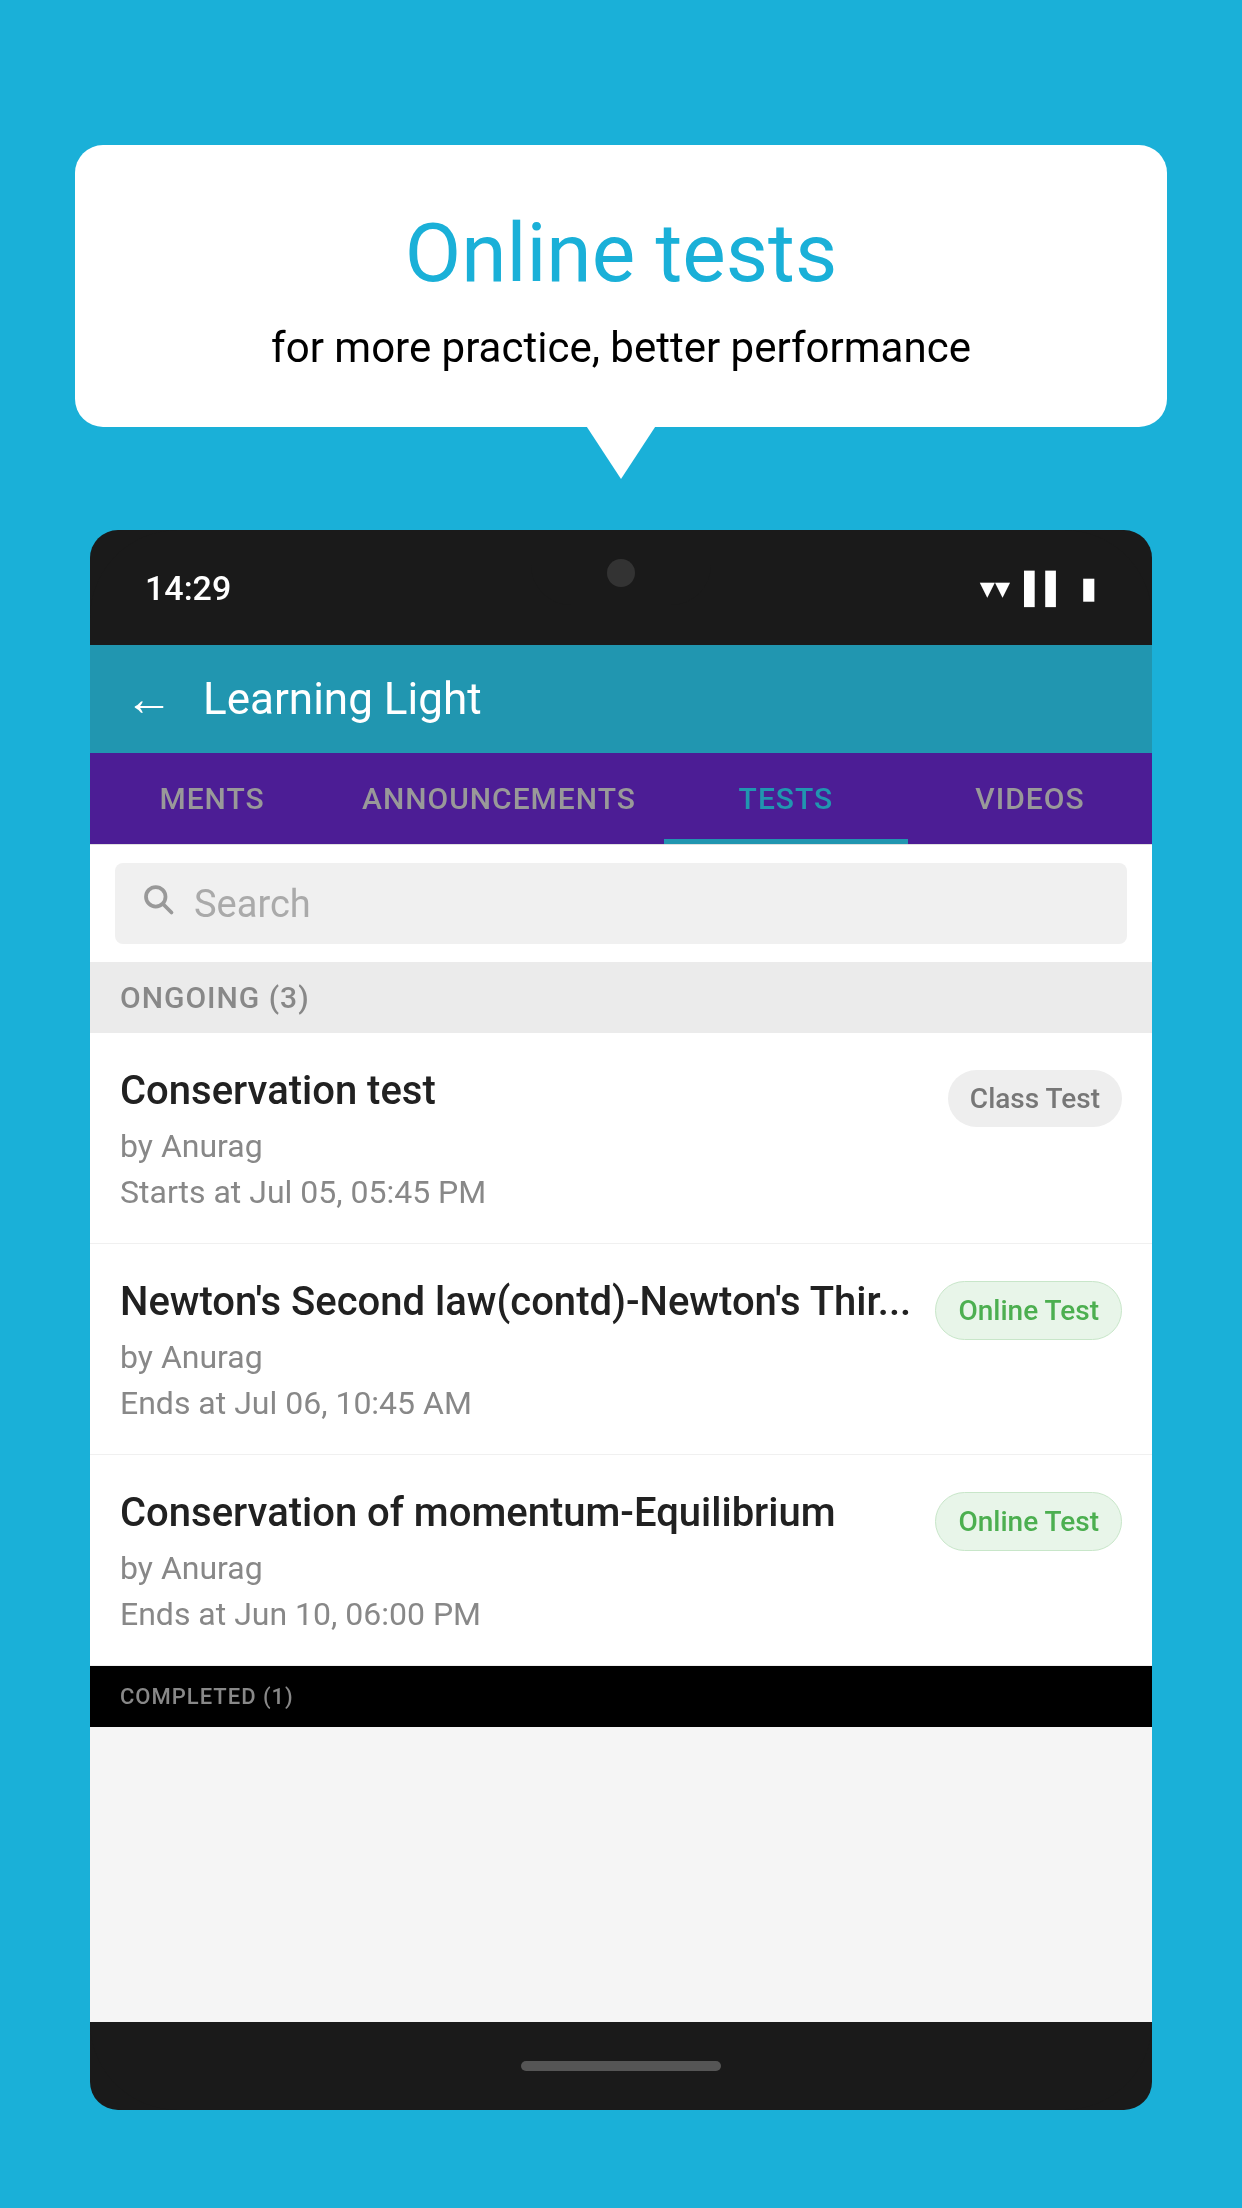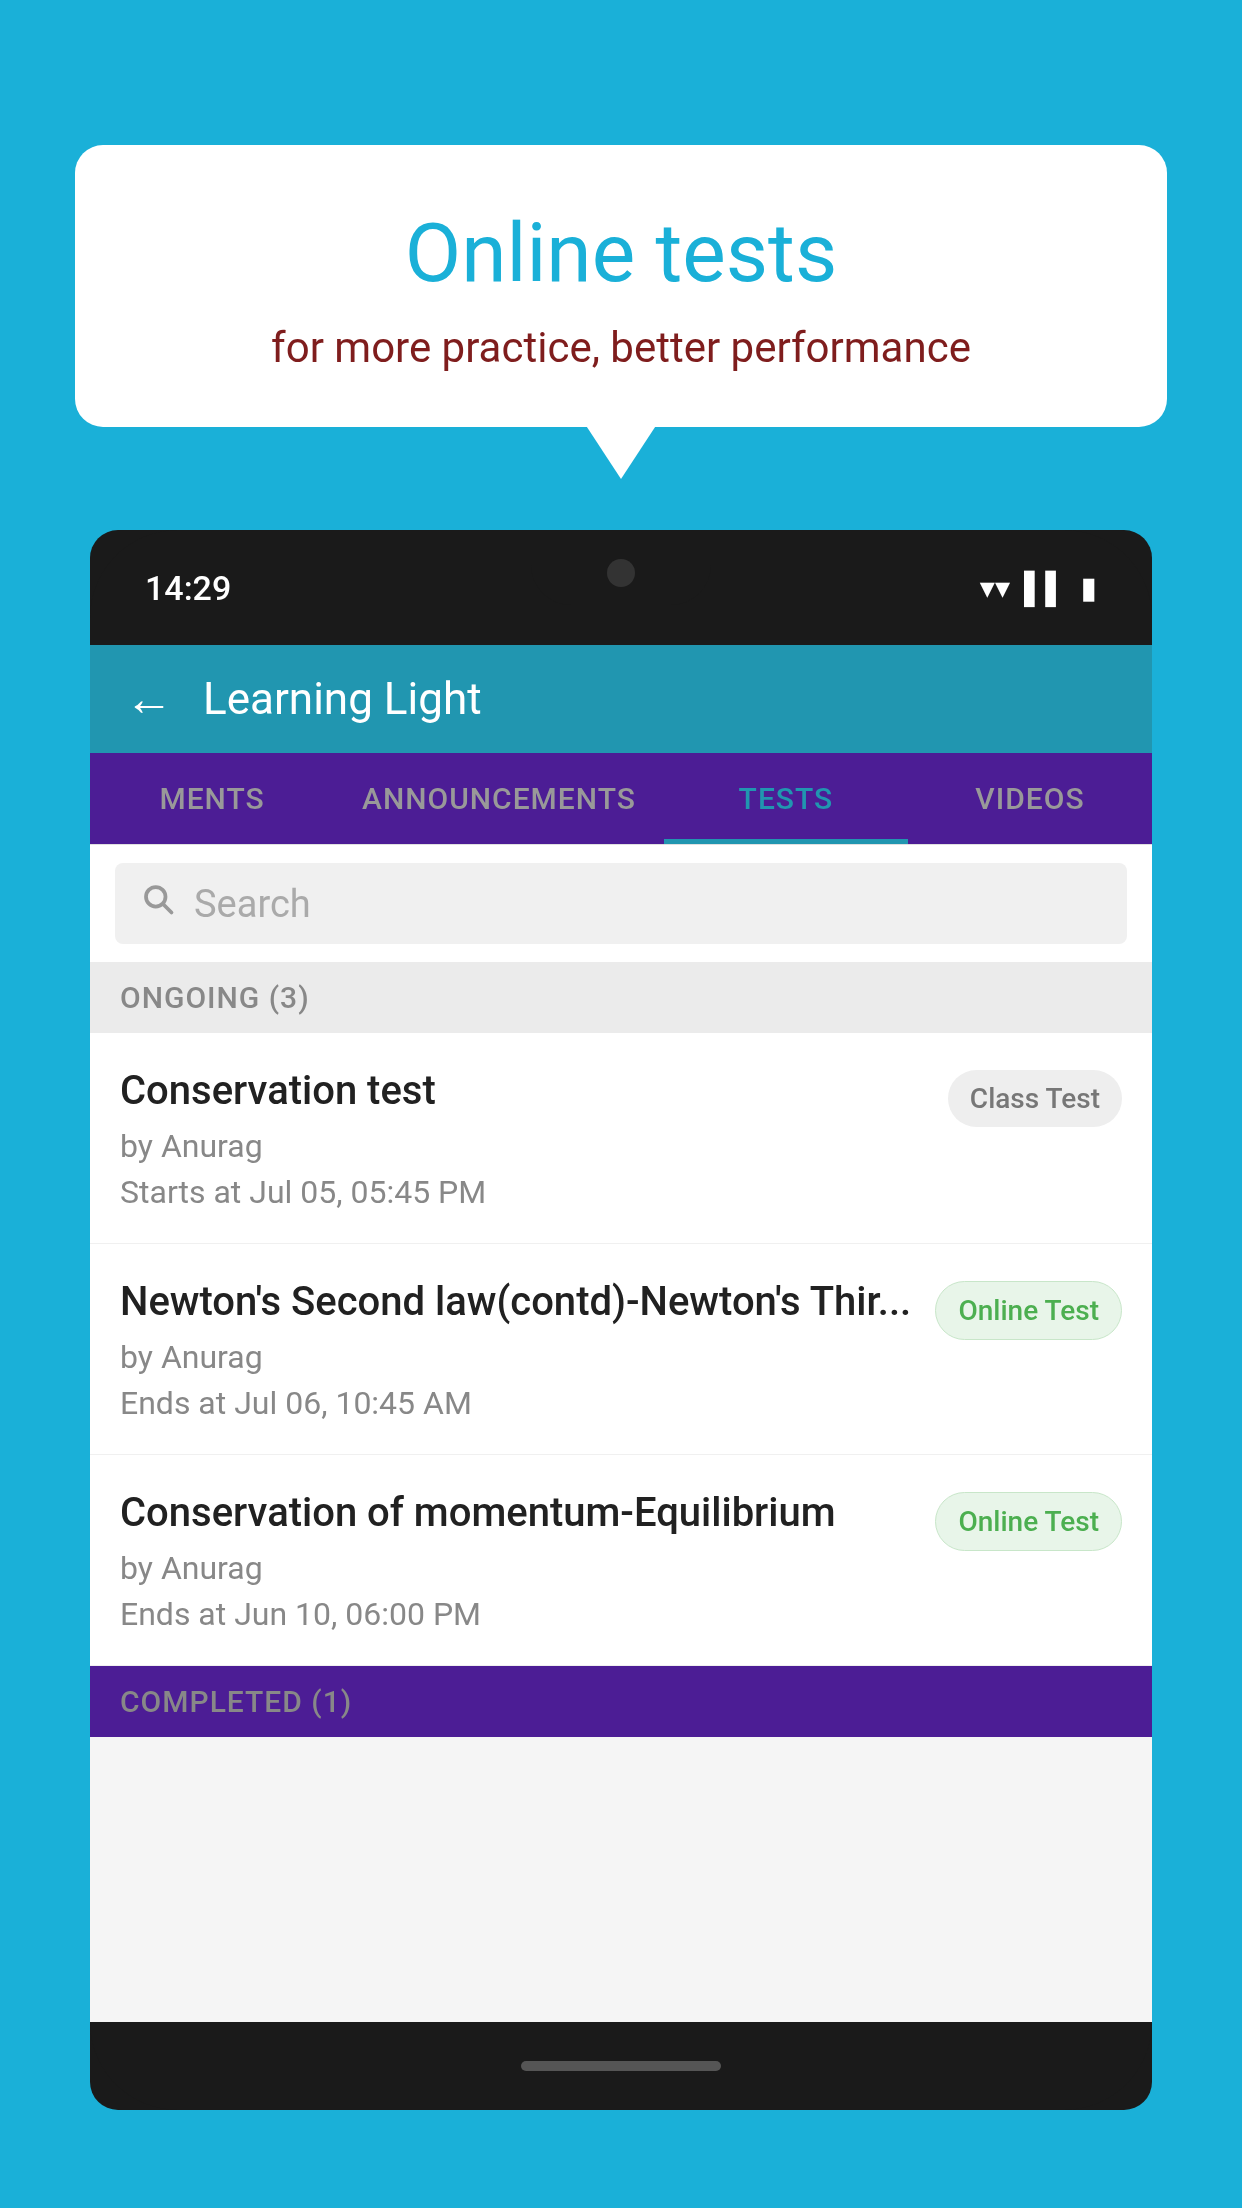--- a/index.html
+++ b/index.html
@@ -40,21 +40,21 @@
     }
 
     .bubble-title {
       color: #1ab0d8;
       font-size: 82px;
       font-weight: 400;
       margin-bottom: 22px;
     }
 
     .bubble-subtitle {
-      color: #7f1d1d;
+      color: #000000;
       font-size: 42px;
       font-weight: 400;
     }
 
     
     .phone-container {
       position: absolute;
       top: 530px;
       left: 90px;
       right: 90px;
@@ -286,23 +286,23 @@
 
     .home-bar {
       width: 200px;
       height: 10px;
       background: #555;
       border-radius: 5px;
     }
 
     
     .section-header-bottom {
-      background: #4c1d95;
+      background: #000000;
       padding: 18px 30px;
-      font-size: 30px;
+      font-size: 22px;
       color: #888;
       font-weight: 500;
       letter-spacing: 1px;
     }
   </style>
 </head>
 <body>
 
 <div class="speech-bubble">
   <div class="bubble-title">Online tests</div>

